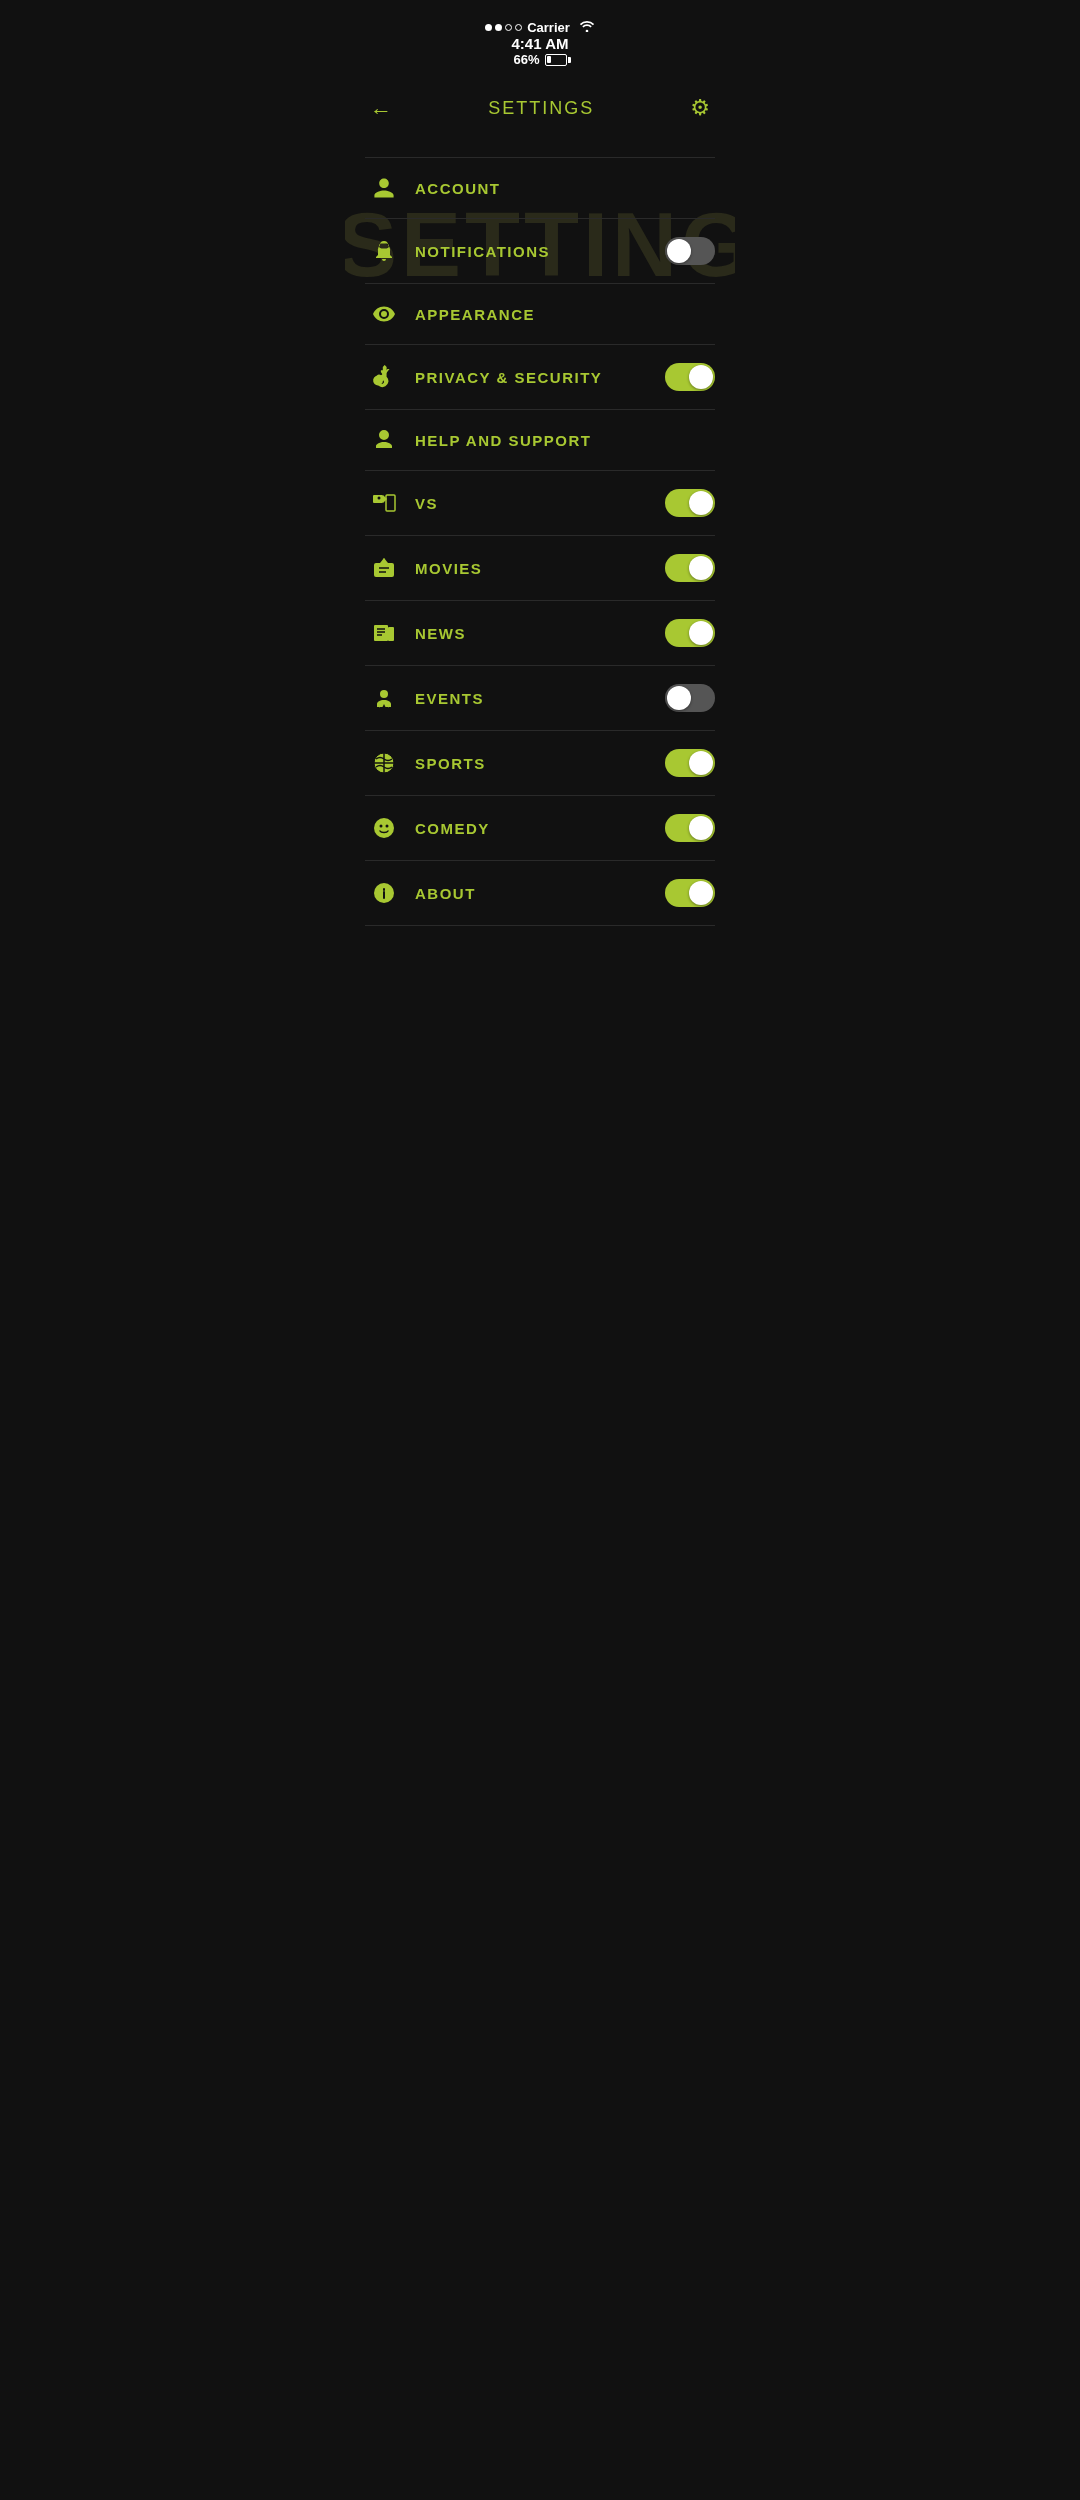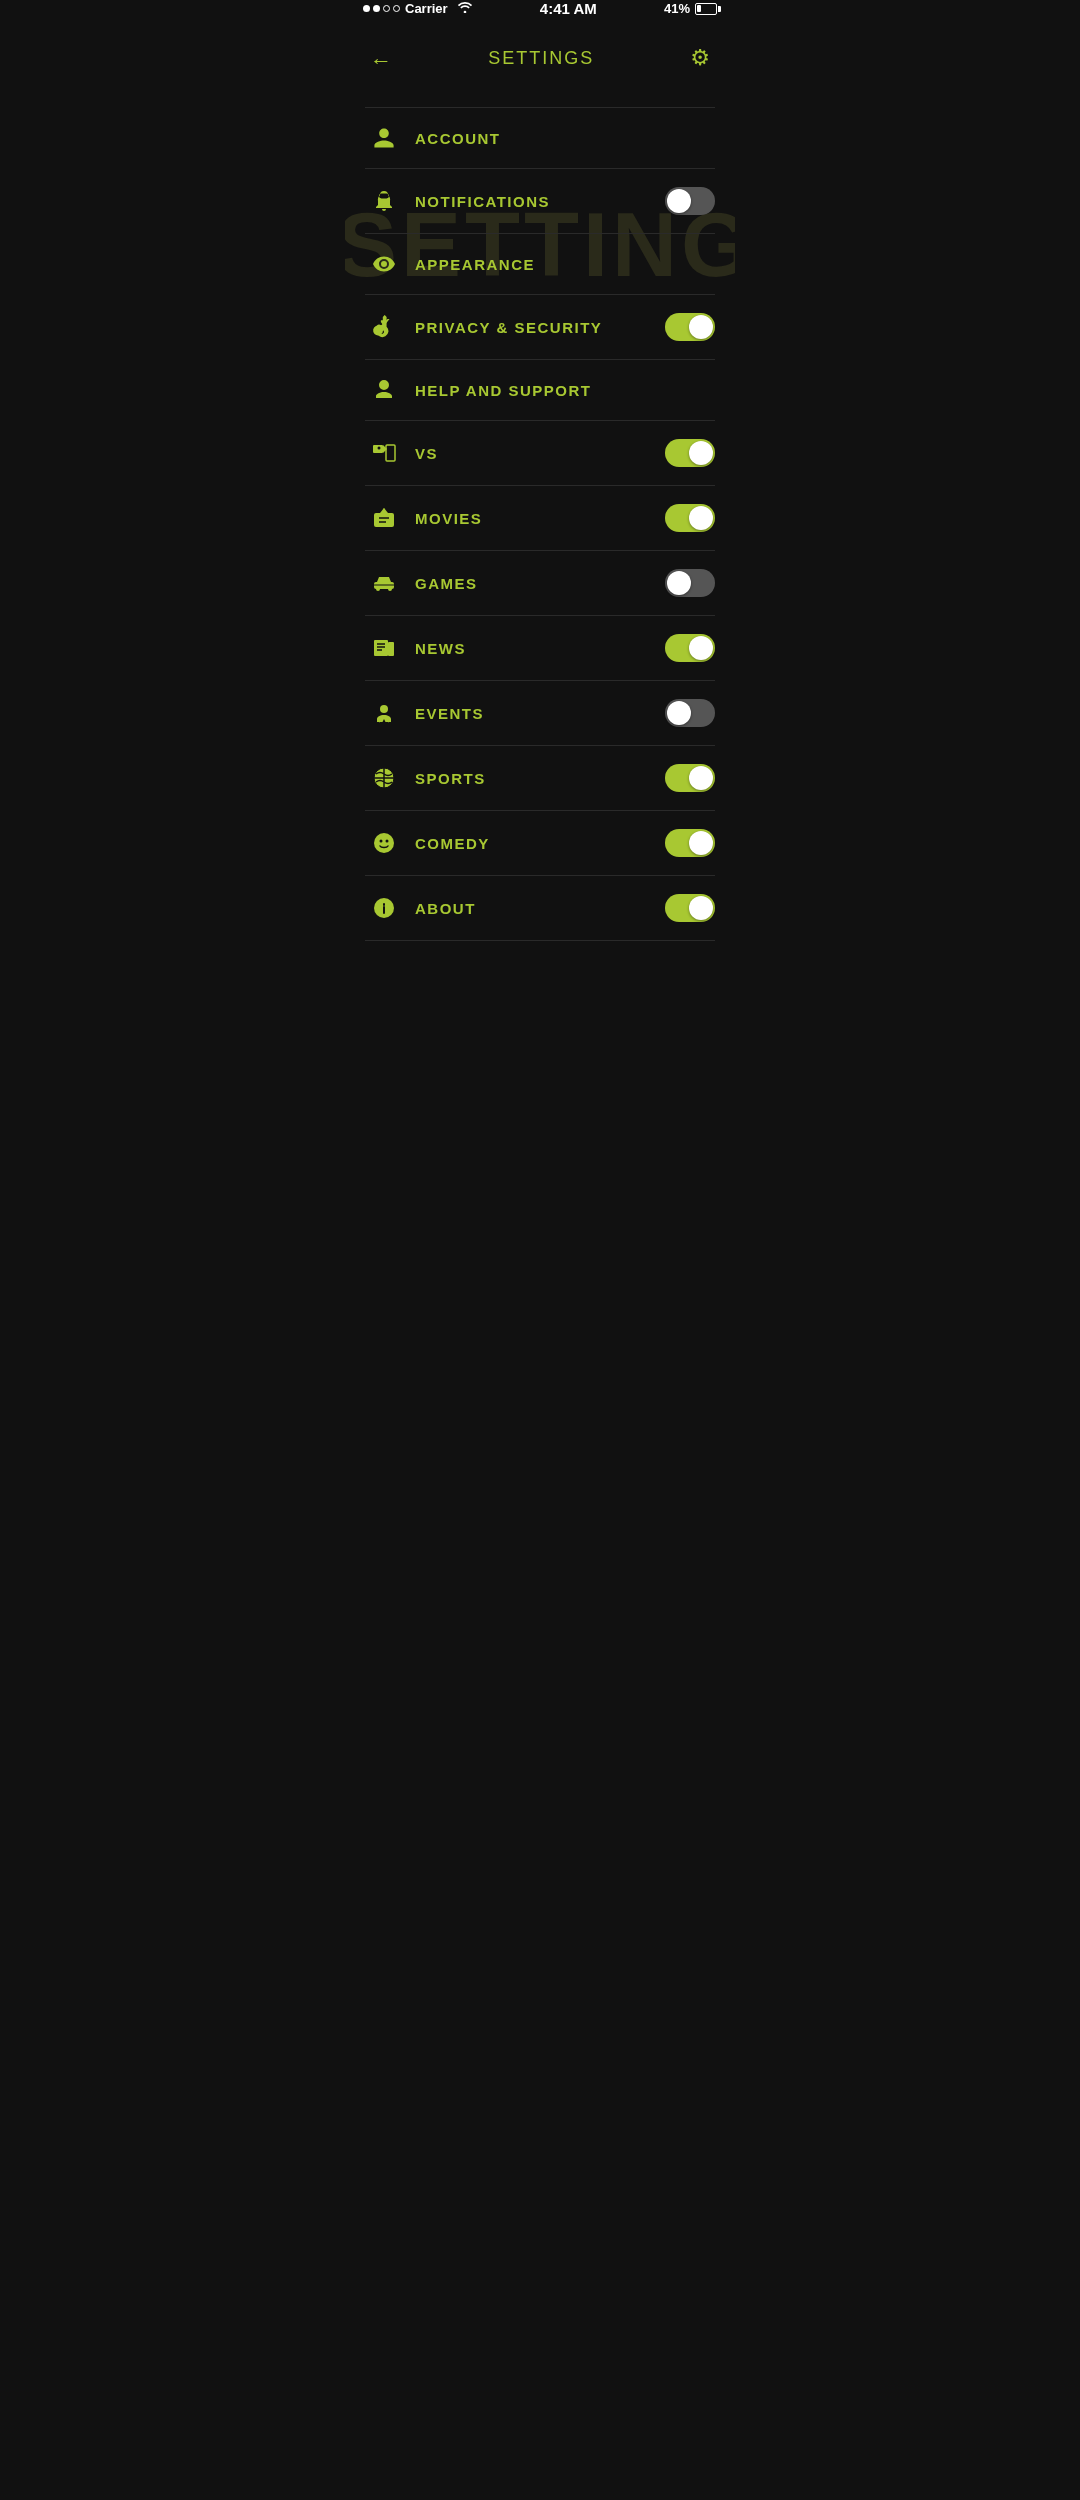--- a/index.html
+++ b/index.html
@@ -14,24 +14,25 @@
       margin: 0 auto;
       position: relative;
       overflow-x: hidden;
     }
 
     
     .status-bar {
       display: flex;
       justify-content: space-between;
       align-items: center;
-      padding: 0 18px 8px;
+      padding: 20px 18px 8px;
       font-size: 13px;
       font-weight: 600;
       color: #ffffff;
+      flex-direction: column;
     }
 
     .status-left {
       display: flex;
       align-items: center;
       gap: 5px;
     }
 
     .signal-dots {
       display: flex;
@@ -245,21 +246,21 @@
     </div>
     <span>Carrier</span>
     <span class="wifi-icon">
       <svg width="16" height="12" viewBox="0 0 24 18" fill="white">
         <path d="M12 14.5a2 2 0 1 0 0 4 2 2 0 0 0 0-4zm-5.3-3.2a7.5 7.5 0 0 1 10.6 0l1.8-1.8a10 10 0 0 0-14.2 0l1.8 1.8zm-3.6-3.6a12.5 12.5 0 0 1 17.8 0l1.8-1.8A15 15 0 0 0 1.3 5.9l1.8 1.8z"></path>
       </svg>
     </span>
   </div>
   <div class="status-center">4:41 AM</div>
   <div class="status-right">
-    <span>41%</span>
+    <span>66%</span>
     <div class="battery-container">
       <div class="battery-icon">
         <div class="battery-fill"></div>
       </div>
     </div>
   </div>
 </div>
 
 <div class="header">
   <span class="back-btn">←</span>
@@ -352,35 +353,20 @@
         <path d="M7 12h10M7 16h7" stroke="#111" stroke-width="1.5"></path>
         <circle cx="12" cy="3.5" r="1" fill="#a8c832"></circle>
       </svg>
     </div>
     <span class="item-label">MOVIES</span>
     <div class="toggle toggle-on">
       <div class="toggle-knob"></div>
     </div>
   </div>
 
-  <div class="settings-item">
-    <div class="item-icon">
-      <svg class="svg-icon" viewBox="0 0 24 24">
-        <path d="M5 11l2-5h10l2 5H5z"></path>
-        <rect x="2" y="11" width="20" height="7" rx="2" ry="2"></rect>
-        <circle cx="6" cy="18" r="2"></circle>
-        <circle cx="18" cy="18" r="2"></circle>
-        <path d="M2 14h20" stroke="#111" stroke-width="1"></path>
-      </svg>
-    </div>
-    <span class="item-label">GAMES</span>
-    <div class="toggle toggle-off">
-      <div class="toggle-knob"></div>
-    </div>
-  </div>
 
   <div class="settings-item">
     <div class="item-icon">
       <svg class="svg-icon" viewBox="0 0 24 24">
         <rect x="2" y="4" width="14" height="16" rx="1" ry="1"></rect>
         <rect x="16" y="6" width="6" height="14" rx="1" ry="1"></rect>
         <path d="M5 8h8M5 11h8M5 14h5" stroke="#111" stroke-width="1.5"></path>
       </svg>
     </div>
     <span class="item-label">NEWS</span>

